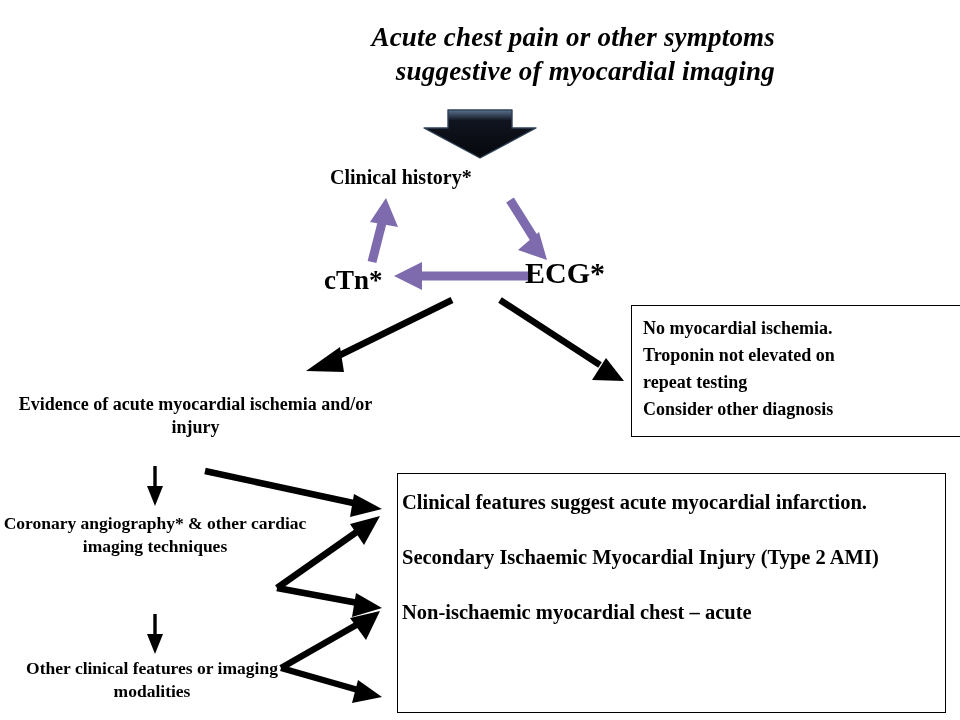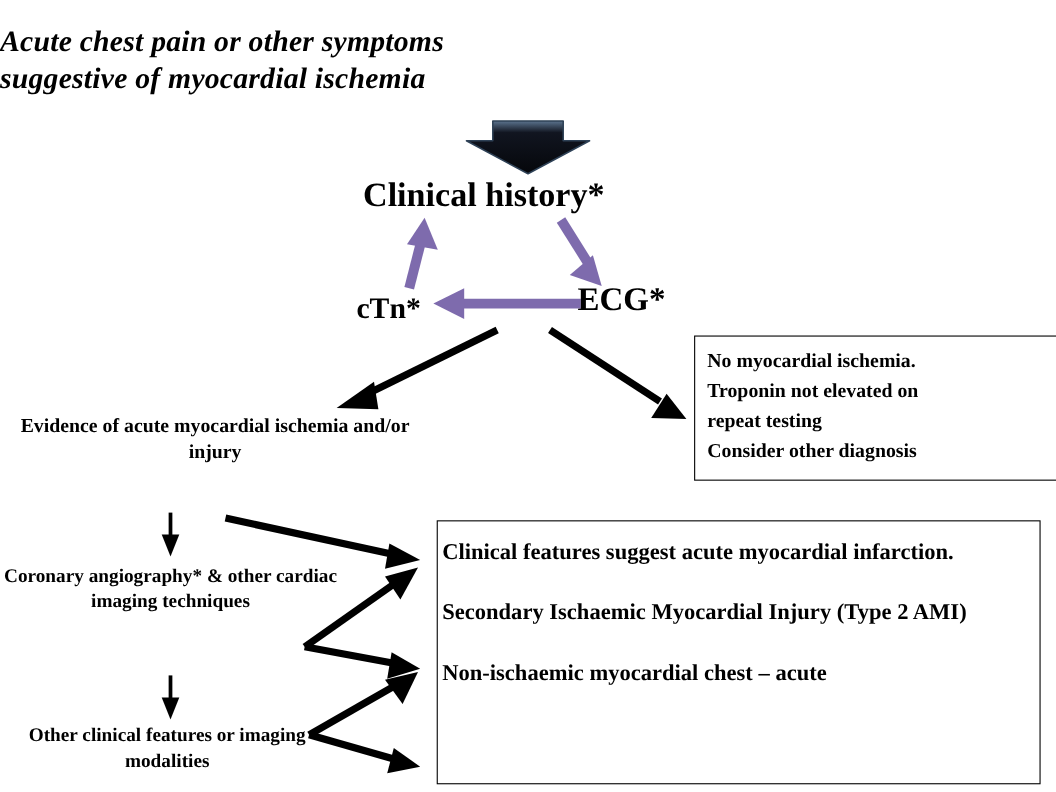--- a/index.html
+++ b/index.html
@@ -22,34 +22,34 @@
     position: absolute;
     left: 0; top: 0;
     width: 960px; height: 720px;
     pointer-events: none;
   }
 
   
   #title {
     left: 0; top: 20px;
     width: 775px;
-    text-align: left;
+    text-align: right;
     font-style: italic;
     font-weight: bold;
     font-size: 27px;
     line-height: 34px;
     letter-spacing: 0.2px;
   }
   #title .line { display: block; }
 
   
   #node-clinical-history {
     left: 330px; top: 160px;
     font-weight: bold;
-    font-size: 31px;
+    font-size: 20px;
     line-height: 34px;
     white-space: nowrap;
   }
   #node-ctn {
     left: 324px; top: 265px;
     font-weight: bold;
     font-size: 27px;
     line-height: 31px;
     white-space: nowrap;
     text-align: right;
@@ -62,21 +62,21 @@
     white-space: nowrap;
   }
 
   
   .left-label {
     font-weight: bold;
     text-align: center;
     line-height: 23px;
   }
   #label-evidence {
-    left: 18px; top: 376px;
+    left: 18px; top: 393px;
     width: 355px;
     font-size: 18px;
   }
   #label-coronary {
     left: 0px; top: 512px;
     width: 310px;
     font-size: 17.5px;
   }
   #label-other-clinical {
     left: 2px; top: 657px;
@@ -114,21 +114,21 @@
   }
   #box-outcomes .gap { height: 27px; }
 </style>
 </head>
 <body>
 
 <div id="canvas">
 
   <div class="abs" id="title">
     <span class="line">Acute chest pain or other symptoms</span>
-    <span class="line">suggestive of myocardial ischemia</span>
+    <span class="line">suggestive of myocardial imaging</span>
   </div>
 
   <svg class="layer" viewBox="0 0 960 720">
     <defs>
       <linearGradient id="topArrowGrad" x1="0" y1="0" x2="0" y2="1">
         <stop offset="0%" stop-color="#5B738E"></stop>
         <stop offset="22%" stop-color="#111520"></stop>
         <stop offset="100%" stop-color="#05070B"></stop>
       </linearGradient>
     </defs>

